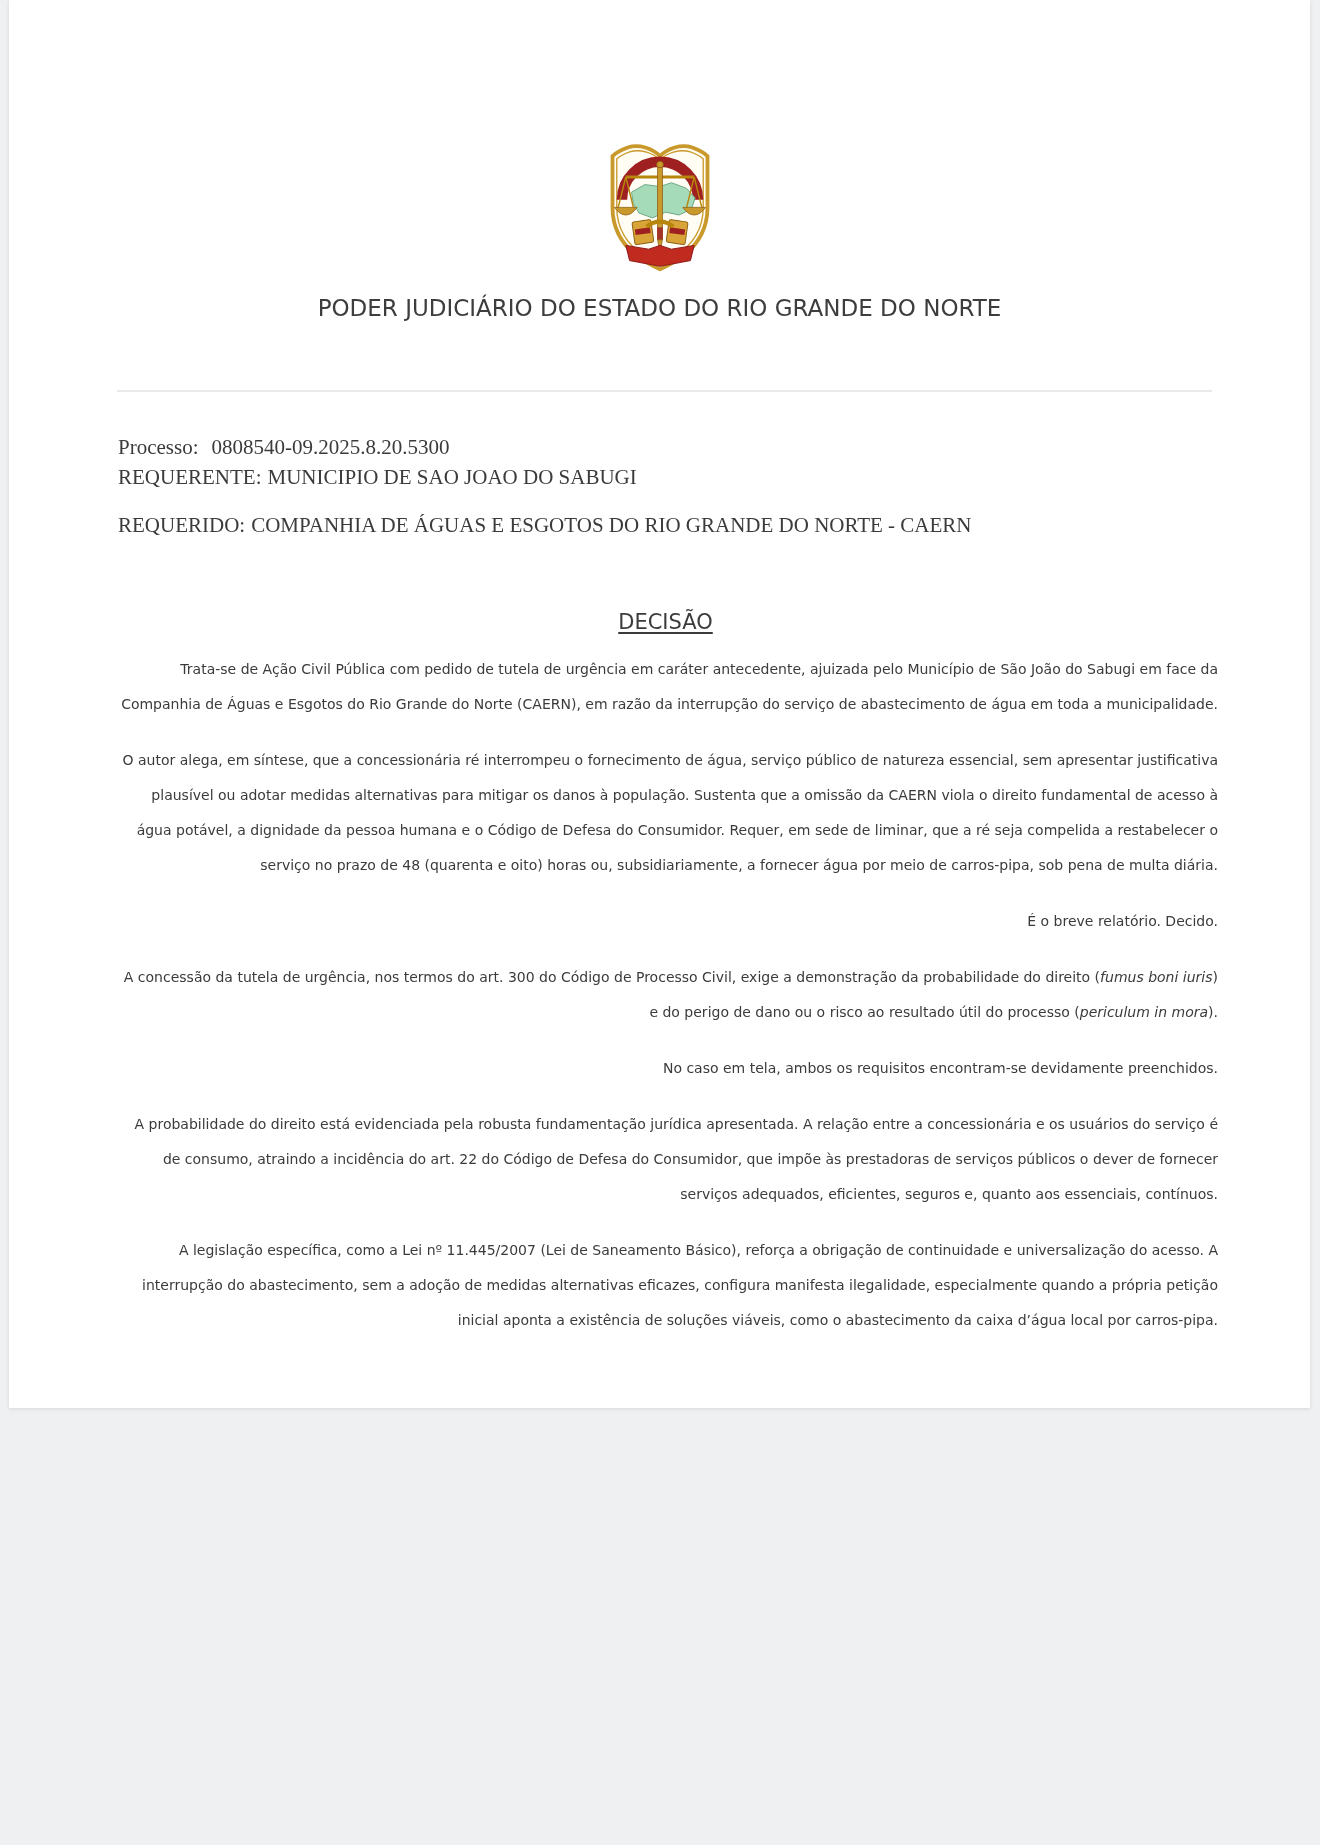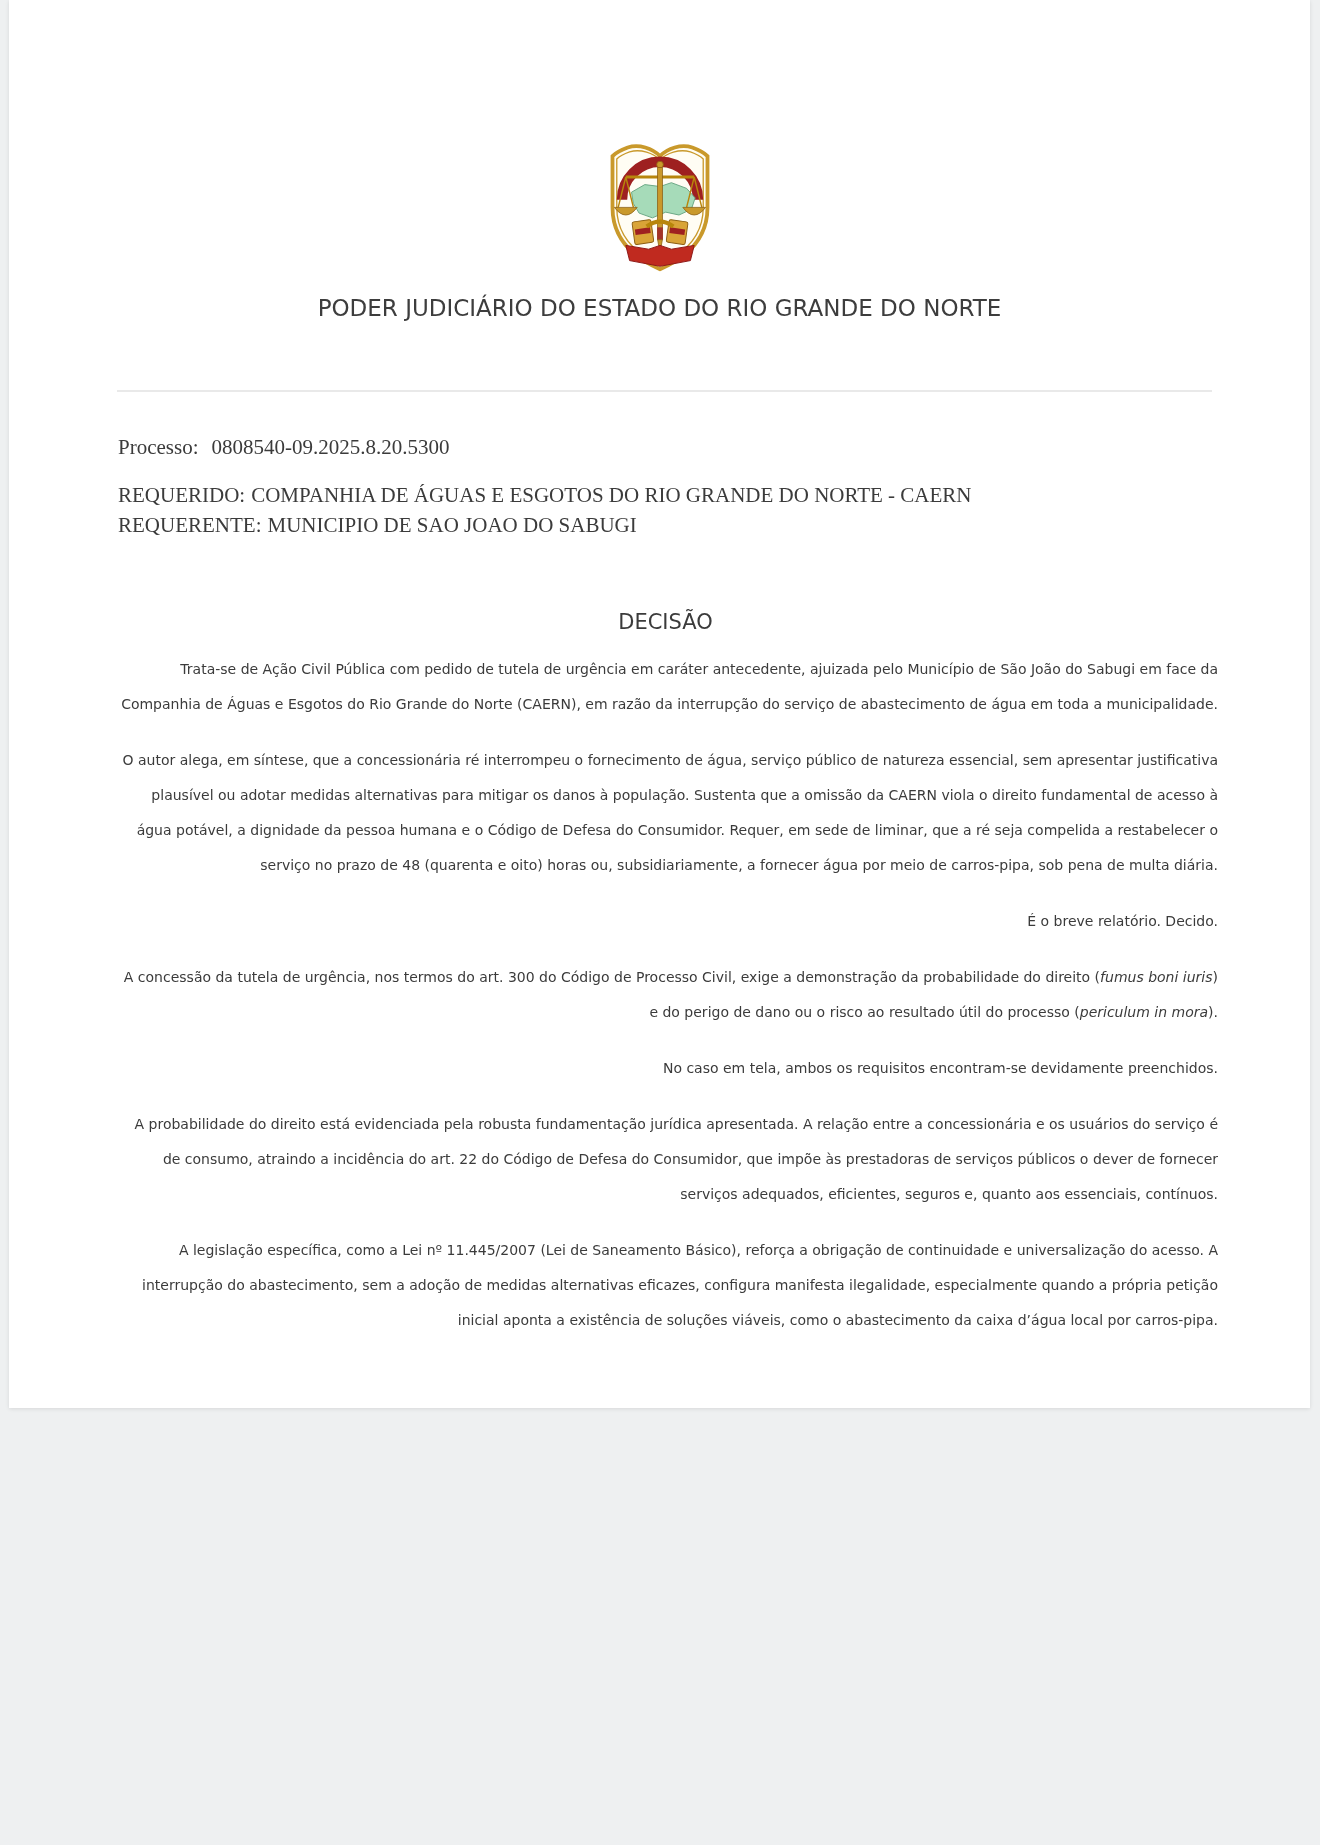--- a/index.html
+++ b/index.html
@@ -37,20 +37,21 @@
   }
   .case-line { white-space: nowrap; }
   .case-line .val { margin-left: 6px; }
   .case-line .val-wide { margin-left: 13px; }
   .case-line.defendant { margin-top: 18px; }
   .decision-title-wrap {
     position: absolute; top: 607px; left: 109px; width: 1095px;
     text-align: center; font-size: 21px; line-height: 30px;
   }
   .decision-title {
+    text-decoration: underline;
     text-underline-offset: 3px;
   }
   .decision-body {
     position: absolute; top: 652px; left: 109px; width: 1100px;
     font-size: 14px; line-height: 35px;
     text-align: right;
   }
   .decision-body p { margin: 0 0 21px 0; }
   .decision-body em { }
 
@@ -107,25 +108,25 @@
   <div class="header-block">
     <div>PODER JUDICIÁRIO DO ESTADO DO RIO GRANDE DO NORTE</div>
   </div>
 
   <div class="divider"></div>
 
   <div class="case-info">
     <div class="case-line">
       <span>Processo:</span><span class="val-wide">0808540-09.2025.8.20.5300</span>
     </div>
+    <div class="case-line">
+      <span>REQUERENTE:</span><span class="val">MUNICIPIO DE SAO JOAO DO SABUGI</span>
+    </div>
     <div class="case-line defendant">
       <span>REQUERIDO:</span><span class="val">COMPANHIA DE ÁGUAS E ESGOTOS DO RIO GRANDE DO NORTE - CAERN</span>
-    </div>
-    <div class="case-line">
-      <span>REQUERENTE:</span><span class="val">MUNICIPIO DE SAO JOAO DO SABUGI</span>
     </div>
   </div>
 
   <div class="decision-title-wrap">
     <span class="decision-title">DECISÃO</span>
   </div>
 
   <div class="decision-body">
       <p><span>Trata-se de Ação Civil Pública com pedido de tutela de urgência em caráter antecedente, ajuizada pelo Município de São João do Sabugi em face da Companhia de Águas e Esgotos do Rio Grande do Norte (CAERN), em razão da interrupção do serviço de abastecimento de água em toda a municipalidade.</span></p>
       <p><span>O autor alega, em síntese, que a concessionária ré interrompeu o fornecimento de água, serviço público de natureza essencial, sem apresentar justificativa plausível ou adotar medidas alternativas para mitigar os danos à população. Sustenta que a omissão da CAERN viola o direito fundamental de acesso à água potável, a dignidade da pessoa humana e o Código de Defesa do Consumidor. Requer, em sede de liminar, que a ré seja compelida a restabelecer o serviço no prazo de 48 (quarenta e oito) horas ou, subsidiariamente, a fornecer água por meio de carros-pipa, sob pena de multa diária.</span></p>

